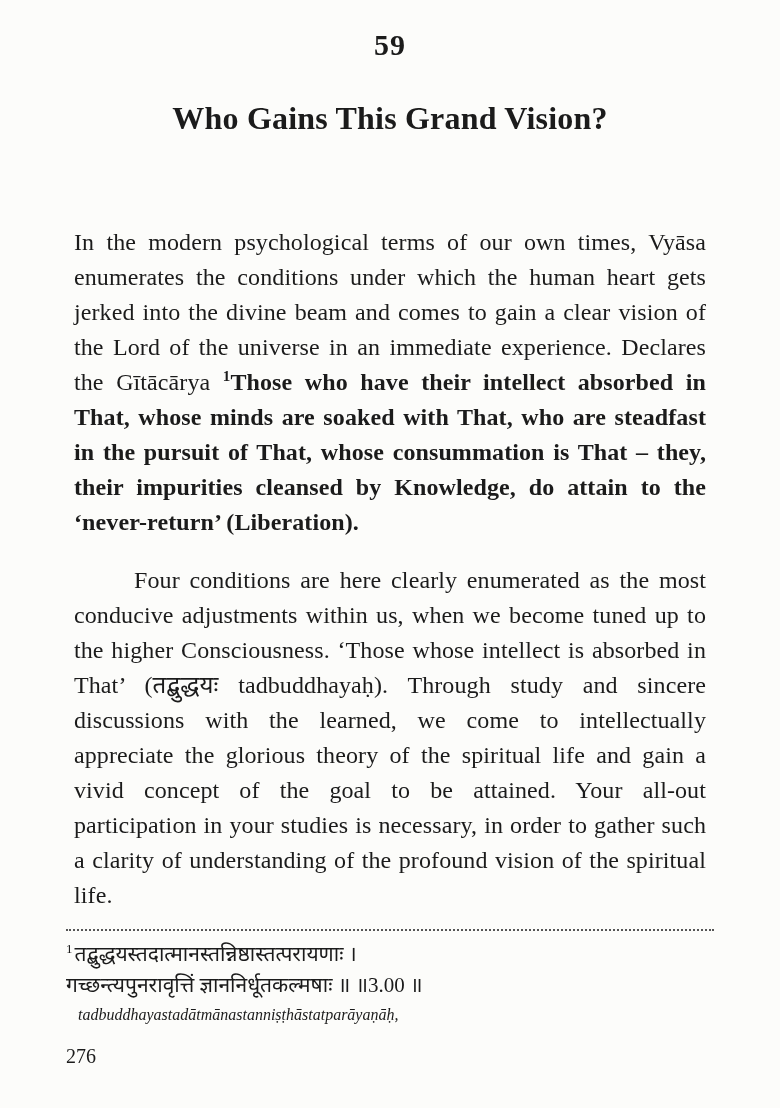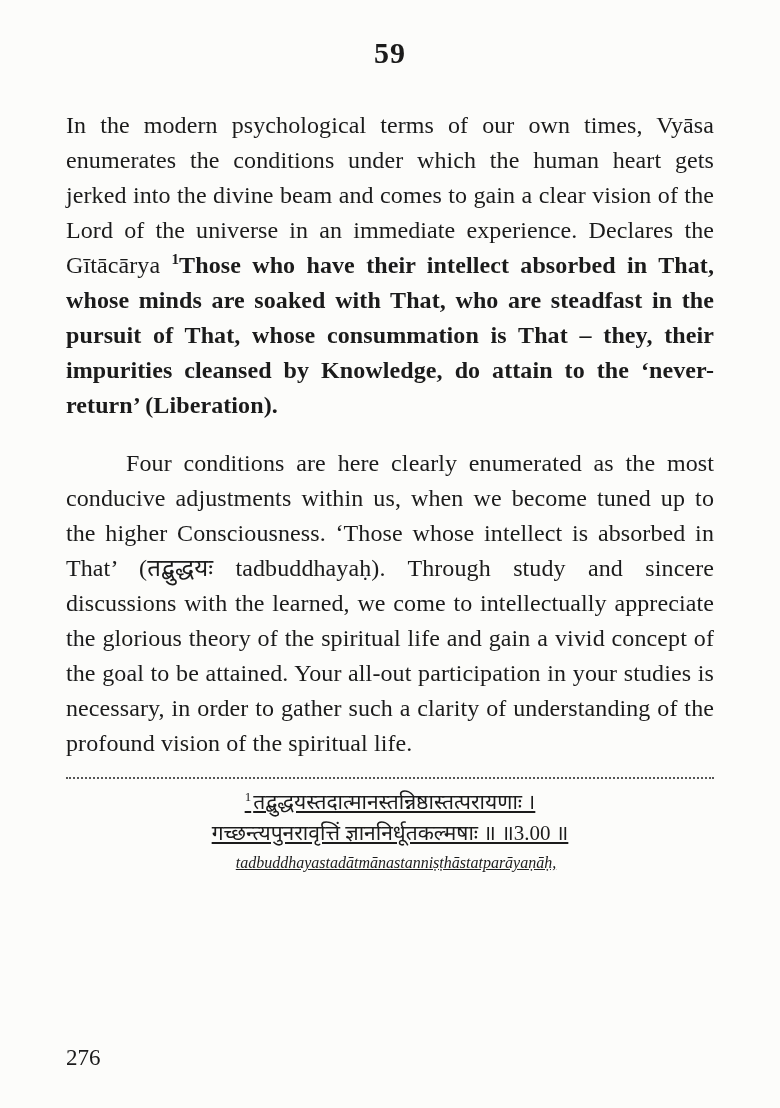--- a/index.html
+++ b/index.html
@@ -9,42 +9,42 @@
   }
   .page {
     position: relative;
     width: 780px;
     height: 1108px;
     margin: 0 auto;
     background: #fcfcfa;
     color: #1b1b1b;
     font-family: "Liberation Serif", "DejaVu Serif", serif;
     box-sizing: border-box;
-    padding: 36px 66px 0 66px;
+    padding: 28px 66px 0 66px;
     overflow: hidden;
   }
   .chapter-number {
     text-align: center;
     font-size: 30px;
     font-weight: bold;
     letter-spacing: 1px;
     margin: 0 0 38px 0;
   }
   .chapter-title {
     text-align: center;
     font-size: 32px;
     font-weight: bold;
     margin: 0 0 88px 0;
     letter-spacing: 0.2px;
   }
   .para {
     font-size: 24px;
     line-height: 35px;
     text-align: justify;
-    margin: 0;
+    margin: 8px;
     letter-spacing: 0.1px;
   }
   .para.second {
     margin-top: 23px;
     text-indent: 60px;
   }
   .para strong {
     font-weight: bold;
   }
   .fn-ref {
@@ -58,49 +58,49 @@
   }
   .fn-rule {
     border: 0;
     border-top: 2px dotted #555;
     height: 0;
     margin: 0 0 8px 0;
   }
   .fn-line {
     font-size: 21px;
     line-height: 31px;
-    text-align: center;
-    text-decoration: underline;
+    text-align: left;
   }
   .fn-line .fn-marker {
     font-size: 13px;
     vertical-align: super;
     line-height: 0;
     margin-right: 2px;
   }
   .fn-line.translit {
     font-style: italic;
     font-size: 16px;
     line-height: 28px;
     padding-left: 12px;
   }
   .page-number {
     position: absolute;
     left: 66px;
     top: 1045px;
-    font-size: 23px;
+    font-size: 20px;
   }
 </style>
 </head>
 <body>
 
 <div class="page">
 
   <div class="chapter-number">59</div>
 
+  <h1 class="chapter-title">Who Gains This Grand Vision?</h1>
 
   <p class="para first"><span>In the modern psychological terms of our own times, Vyāsa enumerates the conditions under which the human heart gets jerked into the divine beam and comes to gain a clear vision of the Lord of the universe in an immediate experience. Declares the Gītācārya </span><sup class="fn-ref">1</sup><strong>Those who have their intellect absorbed in That, whose minds are soaked with That, who are steadfast in the pursuit of That, whose consummation is That – they, their impurities cleansed by Knowledge, do attain to the ‘never-return’ (Liberation).</strong></p>
 
   <p class="para second">Four conditions are here clearly enumerated as the most conducive adjustments within us, when we become tuned up to the higher Consciousness. ‘Those whose intellect is absorbed in That’ (तद्बुद्धयः tadbuddhayaḥ). Through study and sincere discussions with the learned, we come to intellectually appreciate the glorious theory of the spiritual life and gain a vivid concept of the goal to be attained. Your all-out participation in your studies is necessary, in order to gather such a clarity of understanding of the profound vision of the spiritual life.</p>
 
   <div class="footnote">
     <div class="fn-rule"></div>
     <div class="fn-line"><sup class="fn-marker">1</sup><span>तद्बुद्धयस्तदात्मानस्तन्निष्ठास्तत्परायणाः ।</span></div>
     <div class="fn-line">गच्छन्त्यपुनरावृत्तिं ज्ञाननिर्धूतकल्मषाः ॥ ॥3.00 ॥</div>
     <div class="fn-line translit">tadbuddhayastadātmānastanniṣṭhāstatparāyaṇāḥ,</div>

